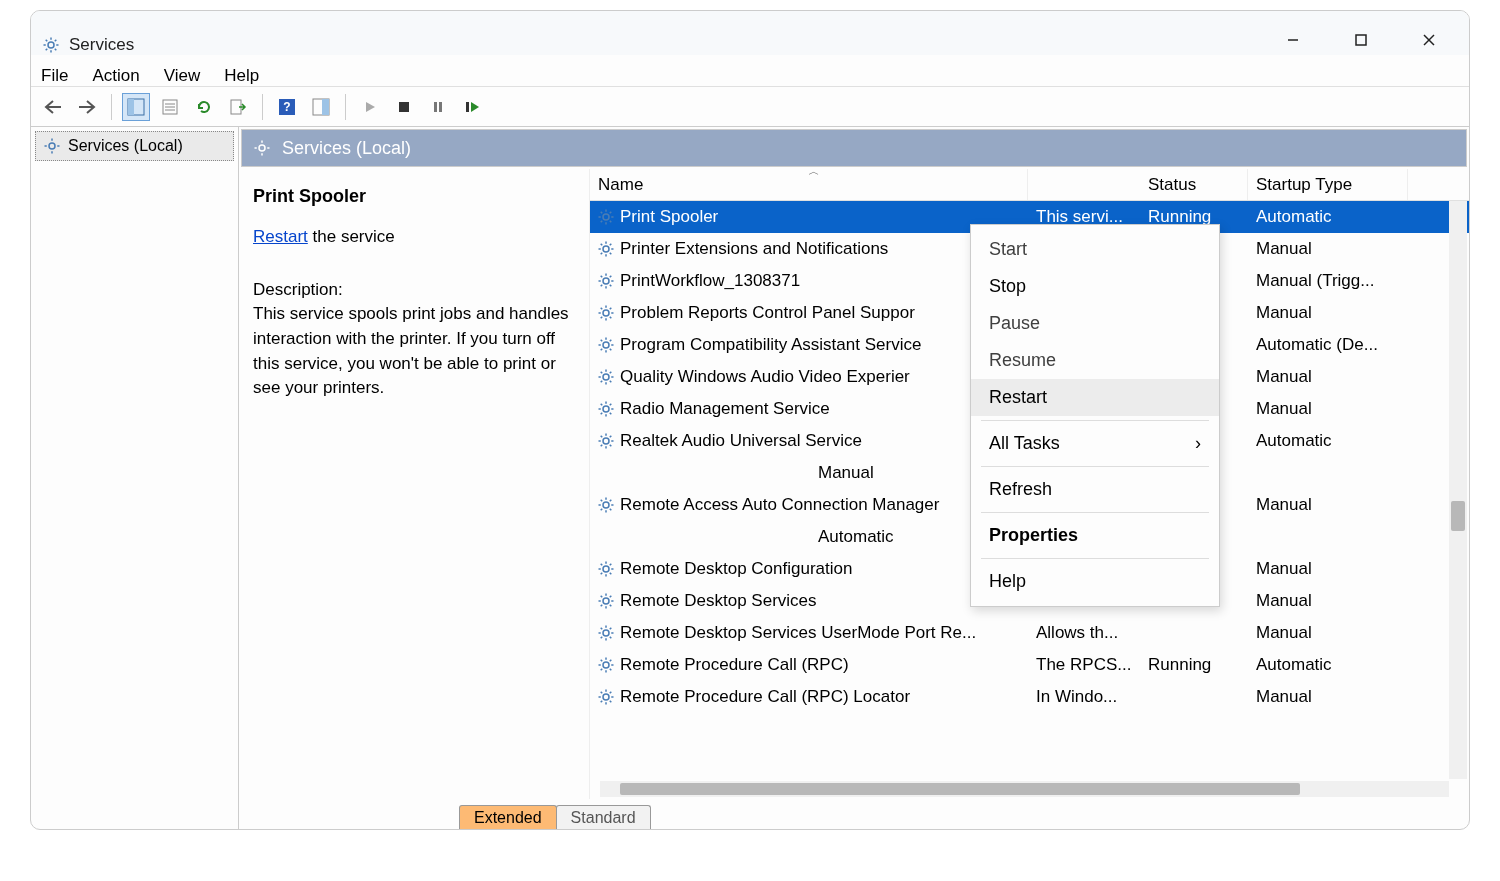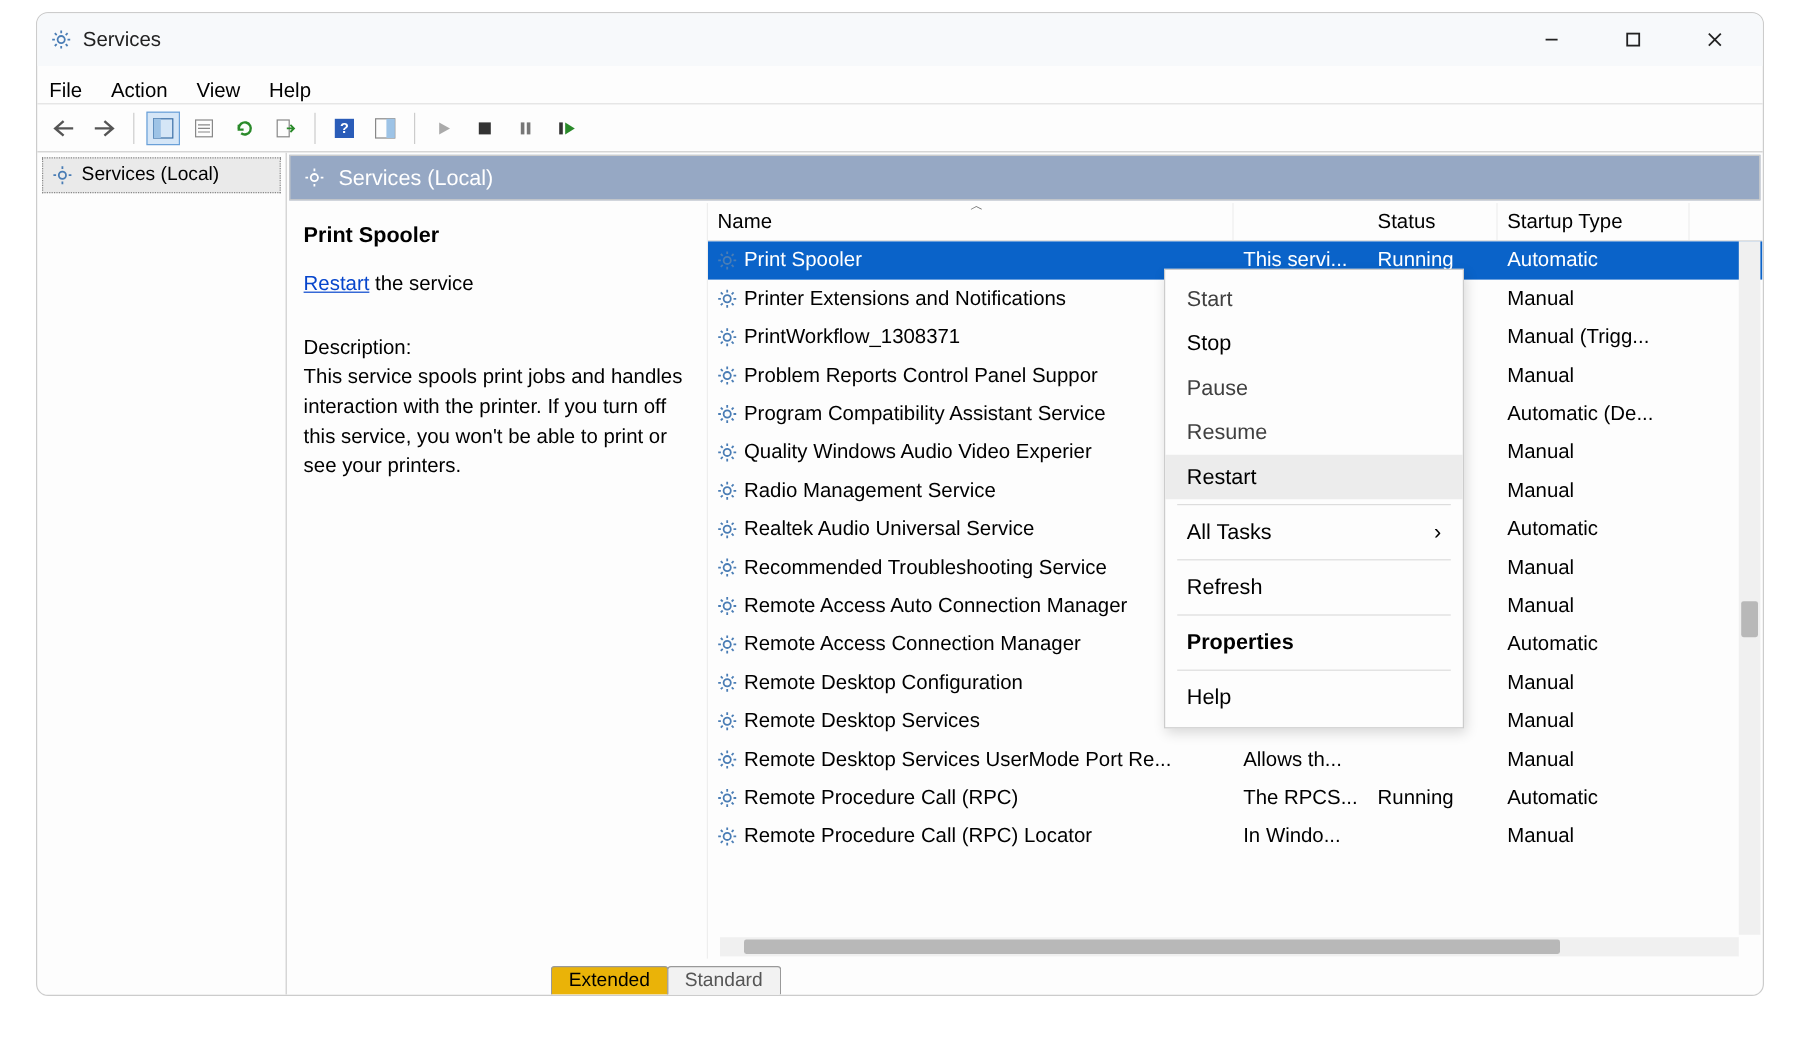--- a/index.html
+++ b/index.html
@@ -18,21 +18,21 @@
   border: 1px solid #ccc;
   border-radius: 10px;
   overflow: hidden;
   display: flex;
   flex-direction: column;
   background: #fdfdfd;
 }
 .titlebar {
   height: 44px;
   display: flex;
-  align-items: center;
+  align-items: flex-end;
   padding: 0 10px;
   background: #f7f9fb;
 }
 .titlebar .app-icon {
   width: 20px; height: 20px; margin-right: 8px;
   display: inline-flex; align-items: center; justify-content: center;
 }
 .title-text { font-size: 17px; color: #222; flex: 1; }
 .win-controls { display: flex; gap: 28px; margin-right: 10px; }
 .win-btn { width: 40px; height: 30px; display: flex; align-items: center; justify-content: center; cursor: default; font-size: 16px; }
@@ -179,21 +179,21 @@
   align-items: flex-end;
   padding-left: 220px;
   font-size: 16px;
 }
 .tab {
   padding: 3px 14px 2px 14px;
   border: 1px solid #999;
   border-top-left-radius: 3px;
   border-top-right-radius: 3px;
   border-bottom: none;
-  background: #eab308;
+  background: #fdba74;
   margin-right: -1px;
   position: relative;
 }
 .tab.inactive { background: #f2f2f2; color: #555; }
 .scrollbar-v {
   position: absolute;
   right: 2px;
   top: 32px;
   bottom: 20px;
   width: 18px;
@@ -586,38 +586,20 @@
                       </g>
                     </svg>
                   </span>
                   <span>Realtek Audio Universal Service</span>
                 </div>
                 <div class="c-desc"></div>
                 <div class="c-status"></div>
                 <div class="c-startup">Automatic</div>
               </div>
               <div class="row">
-                <div class="c-name">
-                  <span class="svc-icon">
-                    <svg class="gear" viewBox="0 0 24 24">
-                      <circle cx="12" cy="12" r="4" fill="none" stroke="#4a7db5" stroke-width="2"></circle>
-                      <g stroke="#4a7db5" stroke-width="2">
-                        <line x1="12" y1="2" x2="12" y2="5"></line>
-                        <line x1="12" y1="19" x2="12" y2="22"></line>
-                        <line x1="2" y1="12" x2="5" y2="12"></line>
-                        <line x1="19" y1="12" x2="22" y2="12"></line>
-                        <line x1="4.9" y1="4.9" x2="7" y2="7"></line>
-                        <line x1="17" y1="17" x2="19.1" y2="19.1"></line>
-                        <line x1="4.9" y1="19.1" x2="7" y2="17"></line>
-                        <line x1="17" y1="7" x2="19.1" y2="4.9"></line>
-                      </g>
-                    </svg>
-                  </span>
-                  <span>Recommended Troubleshooting Service</span>
-                </div>
                 <div class="c-desc"></div>
                 <div class="c-status"></div>
                 <div class="c-startup">Manual</div>
               </div>
               <div class="row">
                 <div class="c-name">
                   <span class="svc-icon">
                     <svg class="gear" viewBox="0 0 24 24">
                       <circle cx="12" cy="12" r="4" fill="none" stroke="#4a7db5" stroke-width="2"></circle>
                       <g stroke="#4a7db5" stroke-width="2">
@@ -632,38 +614,20 @@
                       </g>
                     </svg>
                   </span>
                   <span>Remote Access Auto Connection Manager</span>
                 </div>
                 <div class="c-desc"></div>
                 <div class="c-status"></div>
                 <div class="c-startup">Manual</div>
               </div>
               <div class="row">
-                <div class="c-name">
-                  <span class="svc-icon">
-                    <svg class="gear" viewBox="0 0 24 24">
-                      <circle cx="12" cy="12" r="4" fill="none" stroke="#4a7db5" stroke-width="2"></circle>
-                      <g stroke="#4a7db5" stroke-width="2">
-                        <line x1="12" y1="2" x2="12" y2="5"></line>
-                        <line x1="12" y1="19" x2="12" y2="22"></line>
-                        <line x1="2" y1="12" x2="5" y2="12"></line>
-                        <line x1="19" y1="12" x2="22" y2="12"></line>
-                        <line x1="4.9" y1="4.9" x2="7" y2="7"></line>
-                        <line x1="17" y1="17" x2="19.1" y2="19.1"></line>
-                        <line x1="4.9" y1="19.1" x2="7" y2="17"></line>
-                        <line x1="17" y1="7" x2="19.1" y2="4.9"></line>
-                      </g>
-                    </svg>
-                  </span>
-                  <span>Remote Access Connection Manager</span>
-                </div>
                 <div class="c-desc"></div>
                 <div class="c-status"></div>
                 <div class="c-startup">Automatic</div>
               </div>
               <div class="row">
                 <div class="c-name">
                   <span class="svc-icon">
                     <svg class="gear" viewBox="0 0 24 24">
                       <circle cx="12" cy="12" r="4" fill="none" stroke="#4a7db5" stroke-width="2"></circle>
                       <g stroke="#4a7db5" stroke-width="2">

